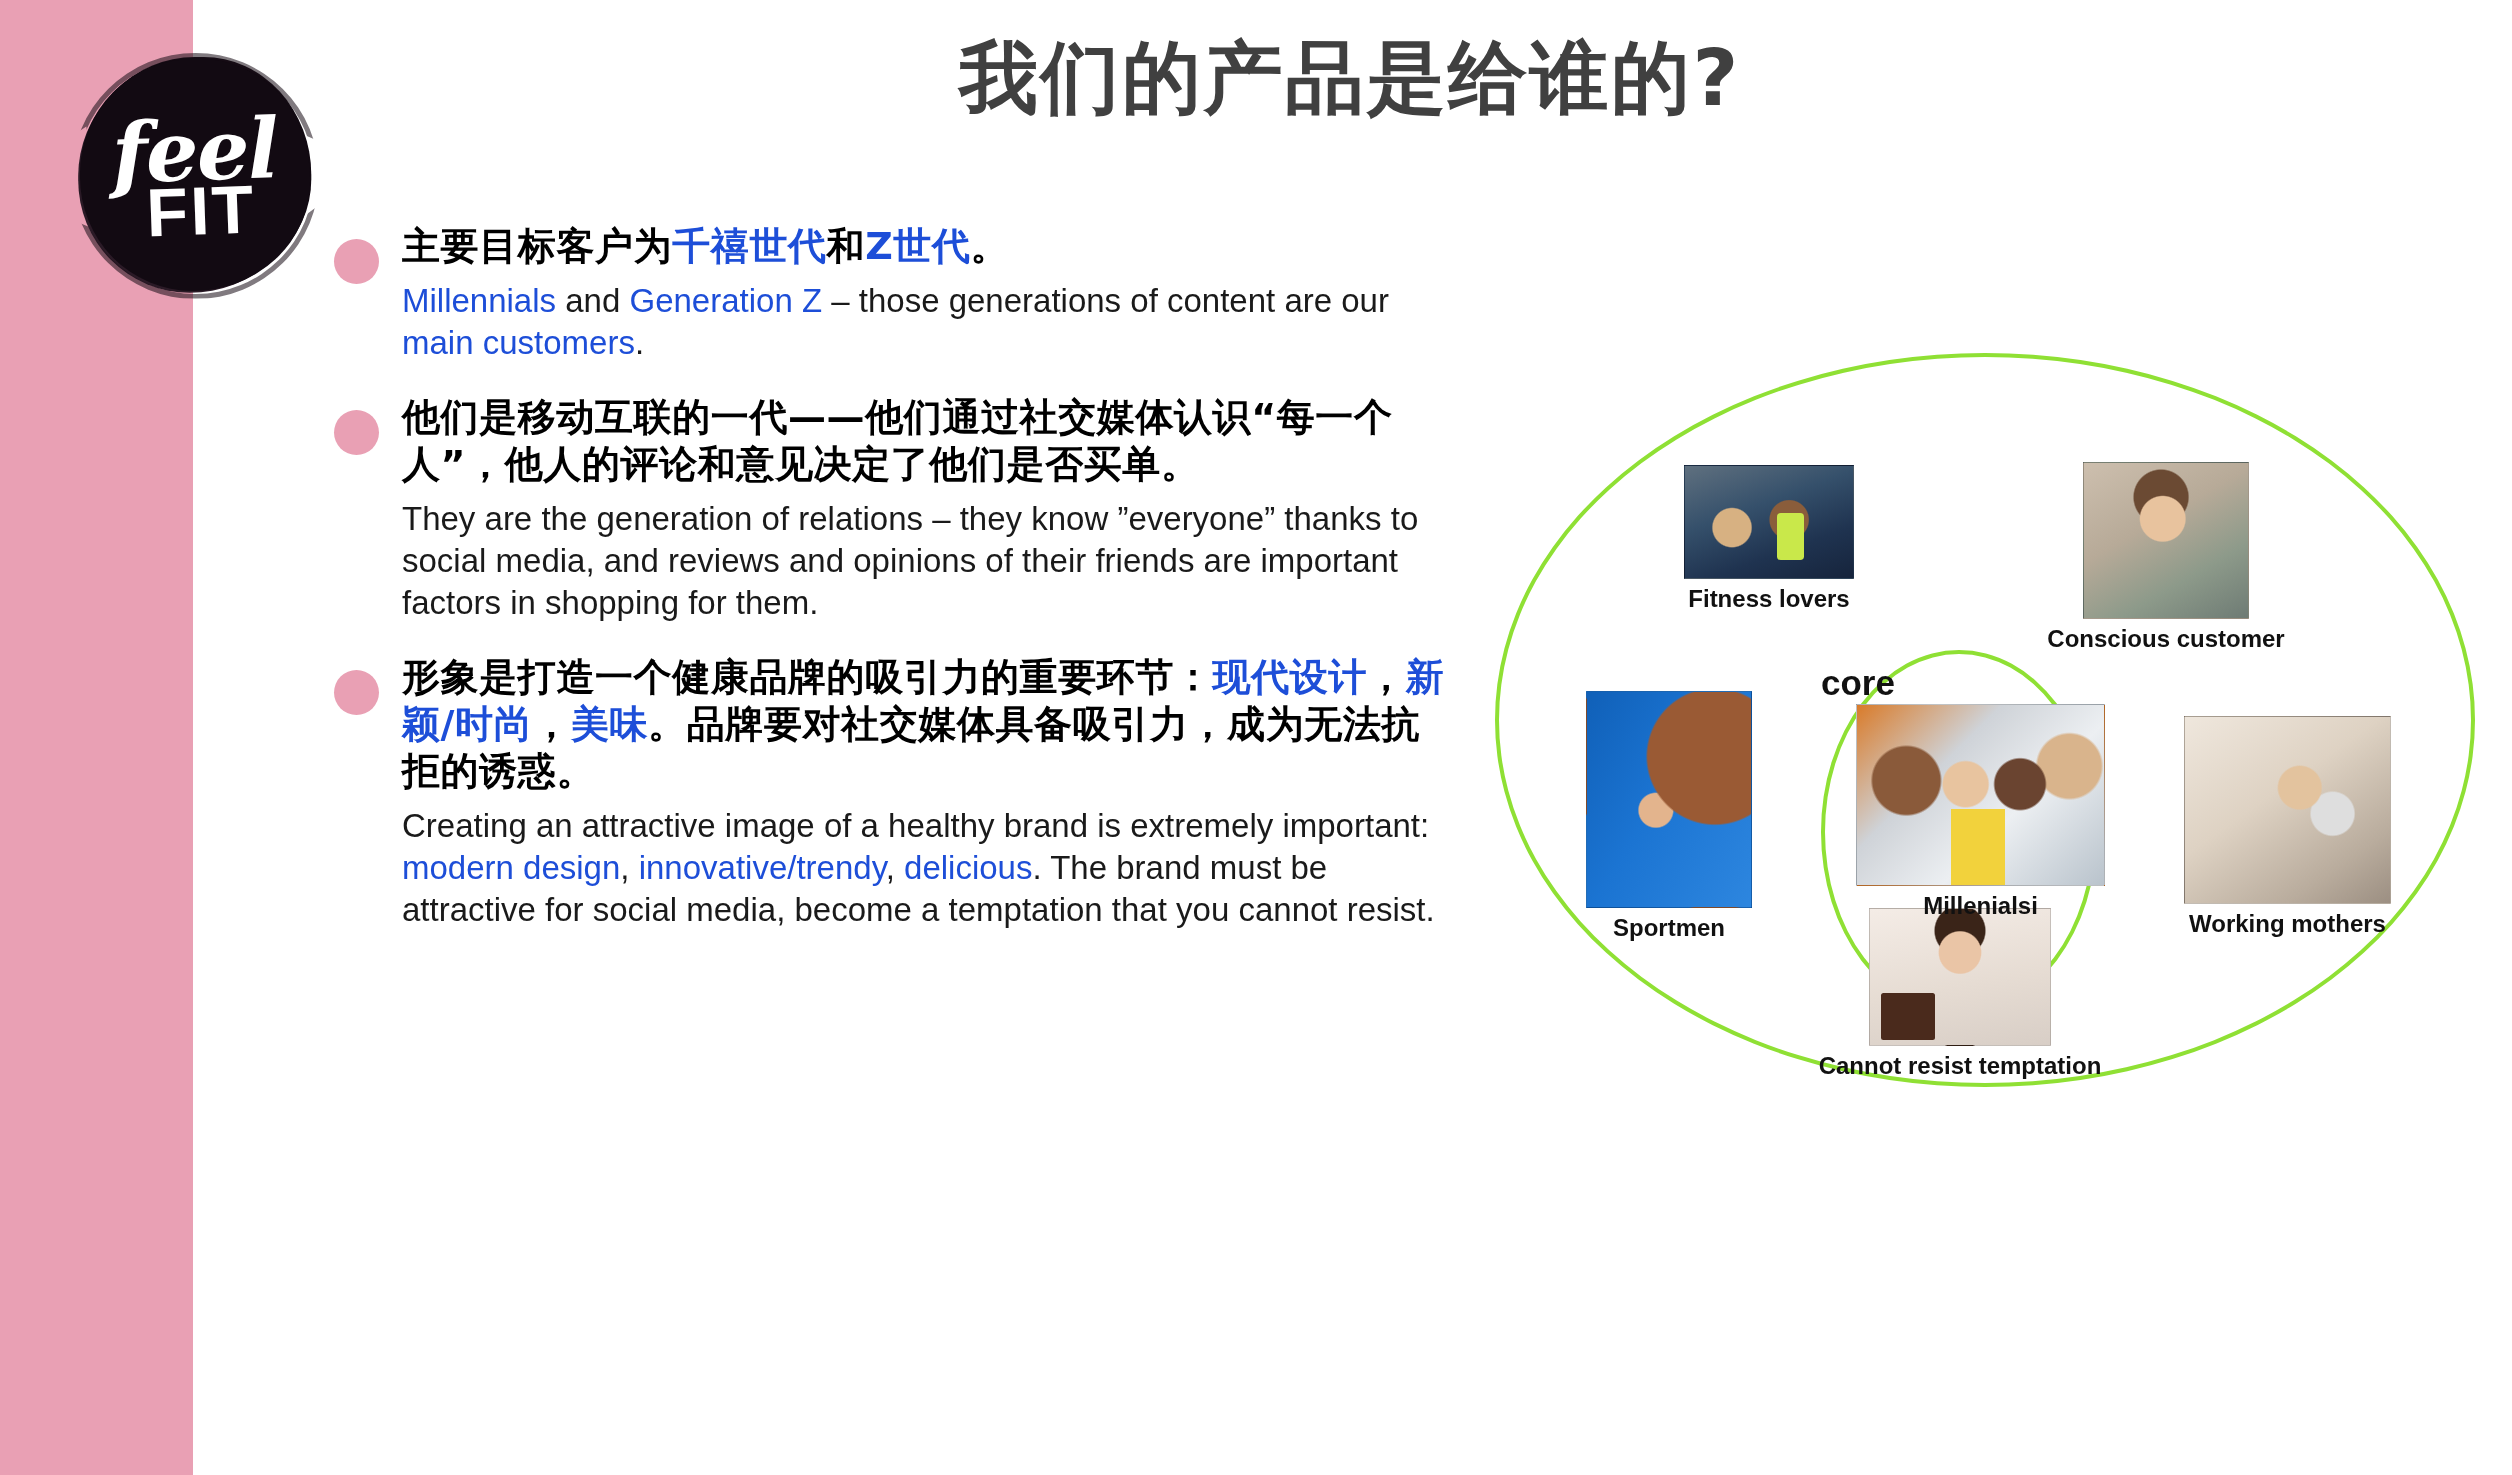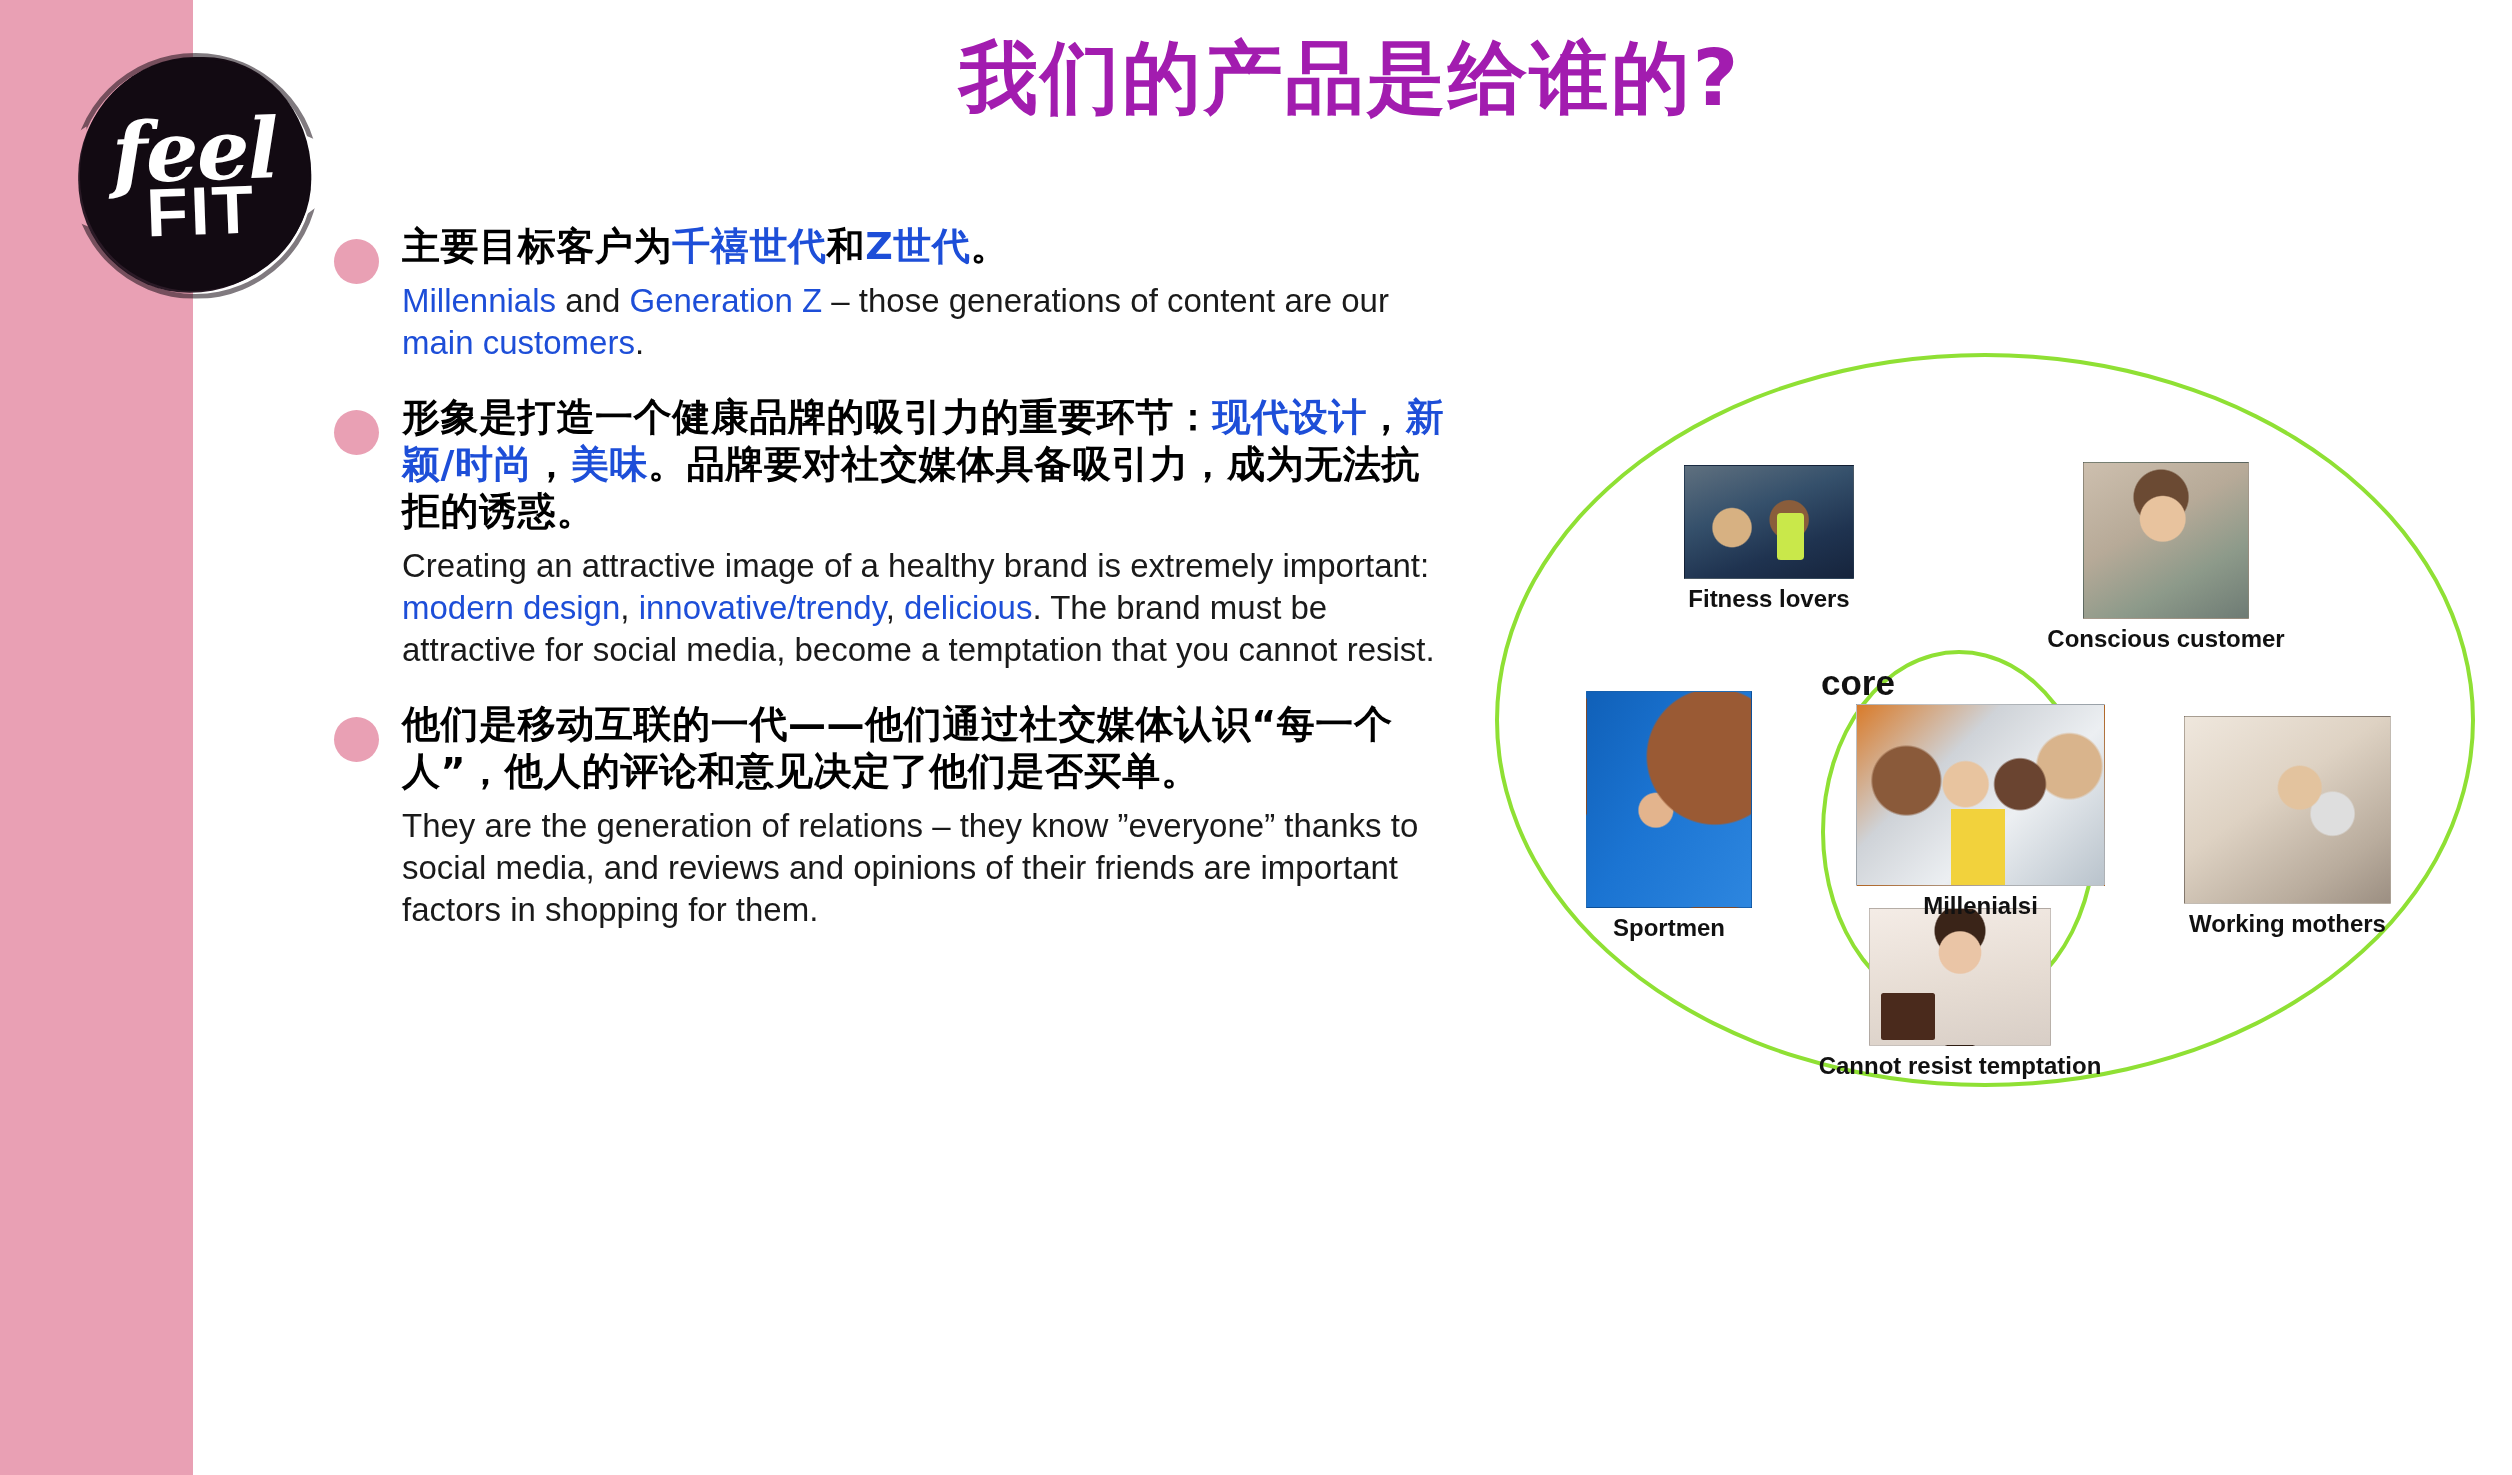--- a/index.html
+++ b/index.html
@@ -86,21 +86,21 @@
   
   .slide-title {
     position: absolute;
     left: 722px;
     top: 26px;
     width: 1256px;
     text-align: center;
     font-family: "DejaVu Sans", sans-serif;
     font-weight: 700;
     font-size: 79px;
-    color: #a21caf;
+    color: #404040;
     letter-spacing: 2.5px;
     white-space: nowrap;
   }
 
   
   .bullets {
     position: absolute;
     left: 320px;
     top: 223px;
     width: 1137px;
@@ -245,28 +245,28 @@
   <div class="bullets">
 
     <div class="bullet-block">
       <div class="bullet-dot"></div>
       <div class="cn"><span>主要目标客户为</span><span class="pk">千禧世代</span><span>和</span><span class="pk">Z世代</span><span>。</span></div>
       <div class="en"><span class="pk">Millennials</span><span> and </span><span class="pk">Generation Z</span><span> – those generations of content are our </span><span class="pk">main customers</span><span>.</span></div>
     </div>
 
     <div class="bullet-block">
       <div class="bullet-dot"></div>
+      <div class="cn">他们是移动互联的一代——他们通过社交媒体认识“每一个人”，他人的评论和意见决定了他们是否买单。</div>
+      <div class="en">They are the generation of relations – they know ”everyone” thanks to social media, and reviews and opinions of their friends are important factors in shopping for them.</div>
+    </div>
+
+    <div class="bullet-block">
+      <div class="bullet-dot"></div>
       <div class="cn"><span>形象是打造一个健康品牌的吸引力的重要环节：</span><span class="pk">现代设计</span><span>，</span><span class="pk">新颖/时尚</span><span>，</span><span class="pk">美味</span><span>。品牌要对社交媒体具备吸引力，成为无法抗拒的诱惑。</span></div>
       <div class="en"><span>Creating an attractive image of a healthy brand is extremely important: </span><span class="pk">modern design</span><span>, </span><span class="pk">innovative/trendy</span><span>, </span><span class="pk">delicious</span><span>. The brand must be attractive for social media, become a temptation that you cannot resist.</span></div>
-    </div>
-
-    <div class="bullet-block">
-      <div class="bullet-dot"></div>
-      <div class="cn">他们是移动互联的一代——他们通过社交媒体认识“每一个人”，他人的评论和意见决定了他们是否买单。</div>
-      <div class="en">They are the generation of relations – they know ”everyone” thanks to social media, and reviews and opinions of their friends are important factors in shopping for them.</div>
     </div>
 
   </div>
 
   <div class="diagram">
     <div class="outer-ellipse"></div>
     <div class="core-ellipse"></div>
     <div class="core-label">core</div>
 
     <div class="node" style="left:195px; top:116px; width:170px; height:114px;">

